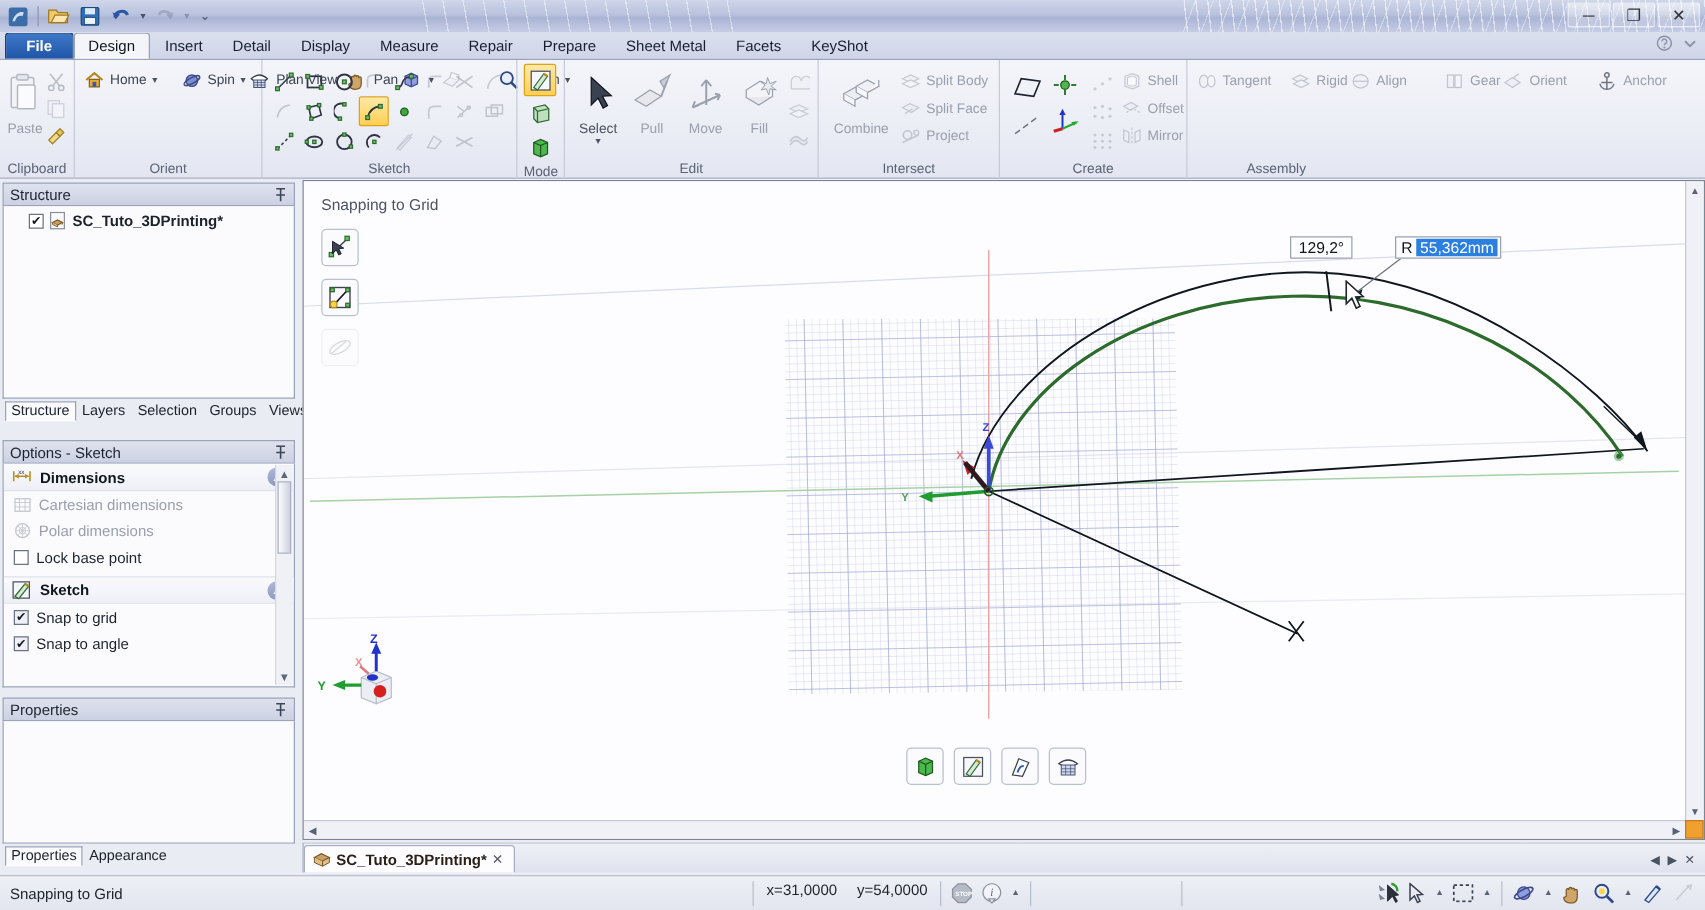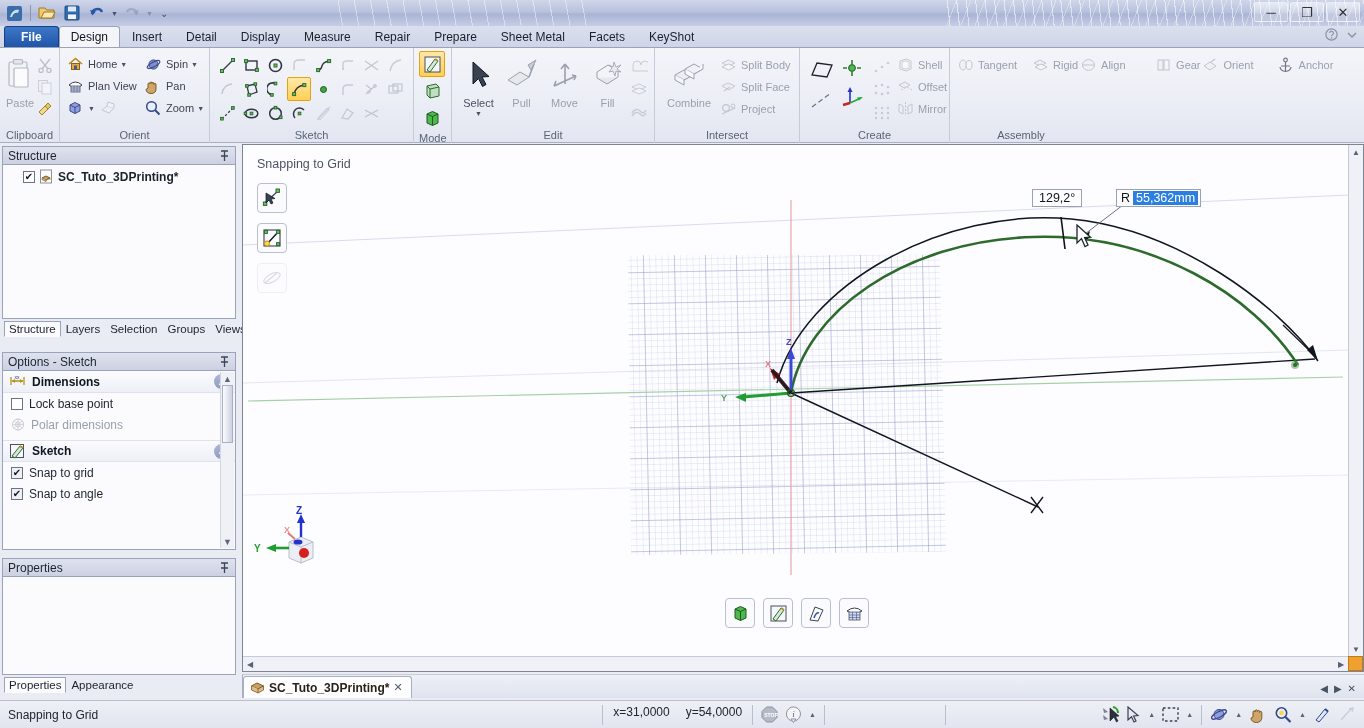--- a/index.html
+++ b/index.html
@@ -342,21 +342,21 @@
               <path d="M2 11 L8 5 L11 8 L5 14 Z" fill="#f2d88a" stroke="#a08426"></path>
               <path d="M8 5 L11 2 L14 5 L11 8 Z" fill="#e8c65f" stroke="#a08426"></path>
             </svg>
           </span>
         </div>
       </div>
       <div class="rgroup-title">Clipboard</div>
     </div>
 
     <div class="rgroup" style="width:150px">
-      <div class="rgroup-body" style="flex-direction:column;padding-top:2px">
+      <div class="rgroup-body" style="padding-top:2px">
         <div style="display:flex">
           <div class="smallrow" style="width:78px">
             <span class="icbox">
               <svg width="15" height="14" viewBox="0 0 15 14">
                 <path d="M1 7 L7.5 1.5 L14 7" fill="none" stroke="#b8841f" stroke-width="1.6"></path>
                 <rect x="3.5" y="6.5" width="8" height="6" fill="#e8a93a" stroke="#8a6212"></rect>
                 <rect x="6" y="8.5" width="3" height="4" fill="#3b5c9e"></rect>
               </svg>
             </span>
             <span class="smalllbl">Home</span>
@@ -932,32 +932,41 @@
                 <path d="M2 3 V11 M15 3 V11 M3 7 H14" stroke="#b8901f" stroke-width="1.3" fill="none"></path>
                 <path d="M3 7 L6 5 V9 Z" fill="#b8901f"></path>
                 <path d="M14 7 L11 5 V9 Z" fill="#b8901f"></path>
                 <text x="5.5" y="5" font-size="5" fill="#3a4150">xx</text>
               </svg>
           </span>
           <span class="txt">Dimensions</span>
           <span class="chev">▲</span>
         </div>
         <div class="opt-item">
-          <span class="cbx"></span>
-          <span class="txt">Lock base point</span>
+          <span style="opacity:.45">
+            <svg width="14" height="12" viewBox="0 0 14 12">
+                <rect x="1" y="1" width="12" height="10" fill="none" stroke="#7f8695"></rect>
+                <path d="M1 4 H13 M1 7.5 H13 M4.5 1 V11 M9 1 V11" stroke="#7f8695" stroke-width=".7"></path>
+              </svg>
+          </span>
+          <span class="txt dim">Cartesian dimensions</span>
         </div>
         <div class="opt-item">
           <span style="opacity:.45">
             <svg width="14" height="13" viewBox="0 0 14 13">
                 <circle cx="7" cy="6.5" r="5.5" fill="none" stroke="#7f8695"></circle>
                 <circle cx="7" cy="6.5" r="2.6" fill="none" stroke="#7f8695" stroke-width=".7"></circle>
                 <path d="M7 1 V12 M1.5 6.5 H12.5 M3 2.5 L11 10.5 M11 2.5 L3 10.5" stroke="#7f8695" stroke-width=".6"></path>
               </svg>
           </span>
           <span class="txt dim">Polar dimensions</span>
+        </div>
+        <div class="opt-item">
+          <span class="cbx"></span>
+          <span class="txt">Lock base point</span>
         </div>
 
         <div class="opt-group" style="margin-top:5px;border-top:1px solid #dfe2ec">
           <span>
             <svg width="17" height="16" viewBox="0 0 17 16">
                 <rect x="1.5" y="1.5" width="13" height="13" fill="#f6f7fa" stroke="#4a5160"></rect>
                 <path d="M3 13 L11 3 L14 5 L6 15 Z" fill="#d8e8d8" stroke="#2e6b2e"></path>
                 <path d="M11 3 L14 5" stroke="#b8901f" stroke-width="2"></path>
               </svg>
           </span>

